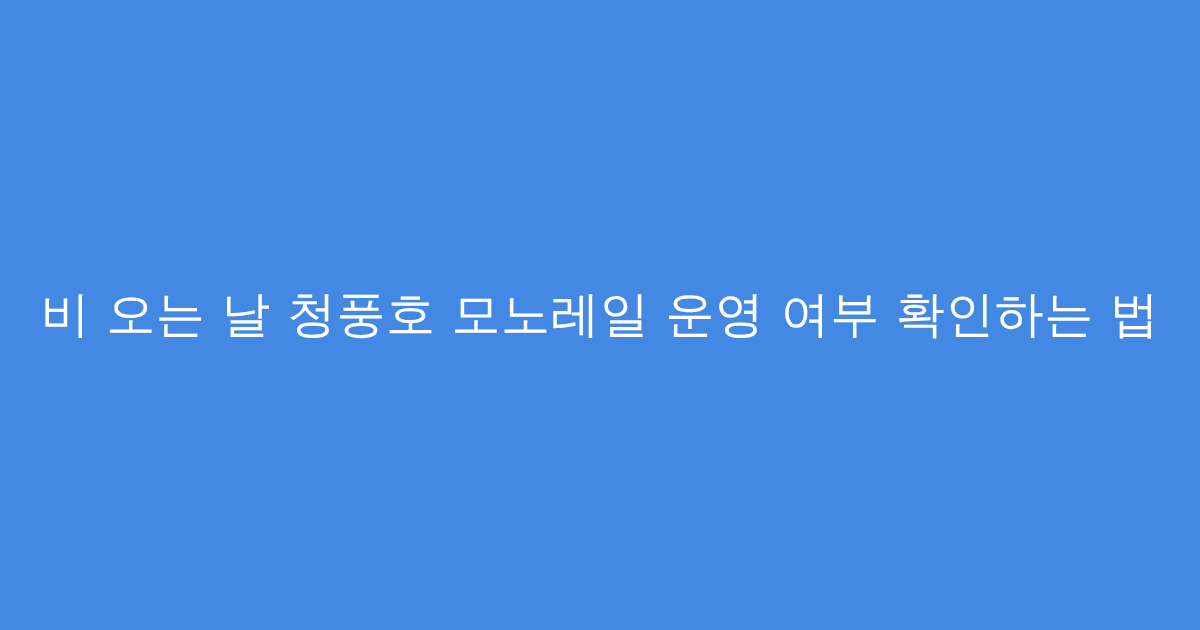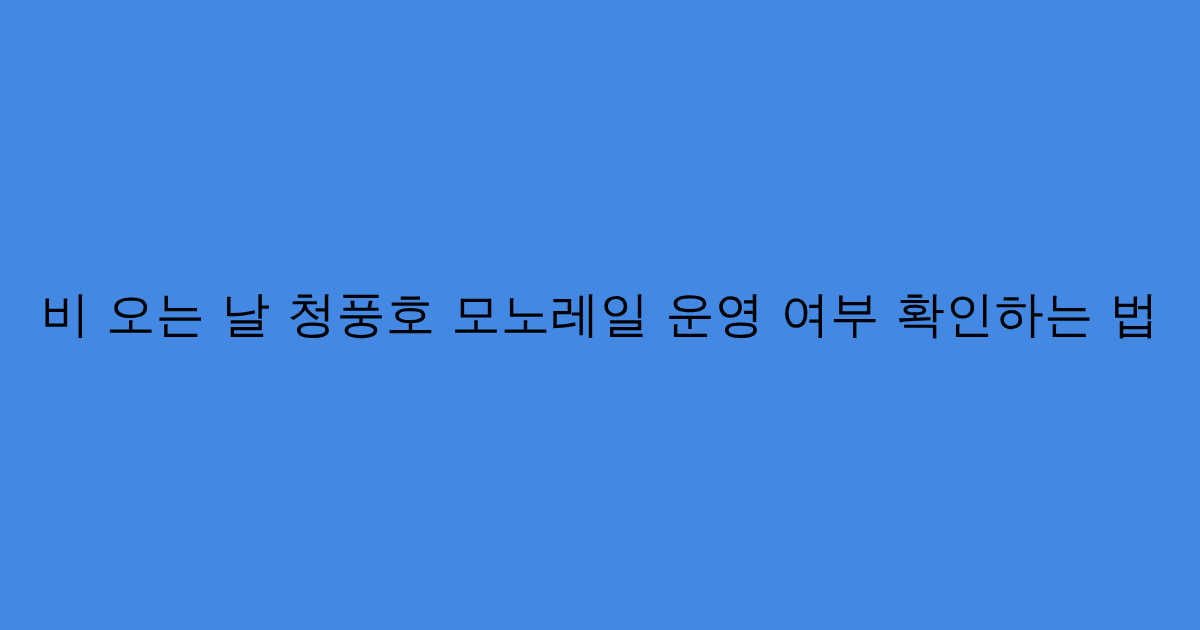--- a/index.html
+++ b/index.html
@@ -50,17 +50,17 @@
     -webkit-font-smoothing: antialiased;
   }
 </style>
 </head>
 <body>
 
 <div id="thumbnail-canvas" style="background-color: rgb(67, 137, 227);">
 
   <div id="title-block">
 
-    <h1 id="title-text" style="color: #000000; font-size: 49px;">비 오는 날 청풍호 모노레일 운영 여부 확인하는 법</h1>
+    <h1 id="title-text" style="color: #ffffff; font-size: 49px;">비 오는 날 청풍호 모노레일 운영 여부 확인하는 법</h1>
 
   </div>
 
 </div>
 
 </body></html>

